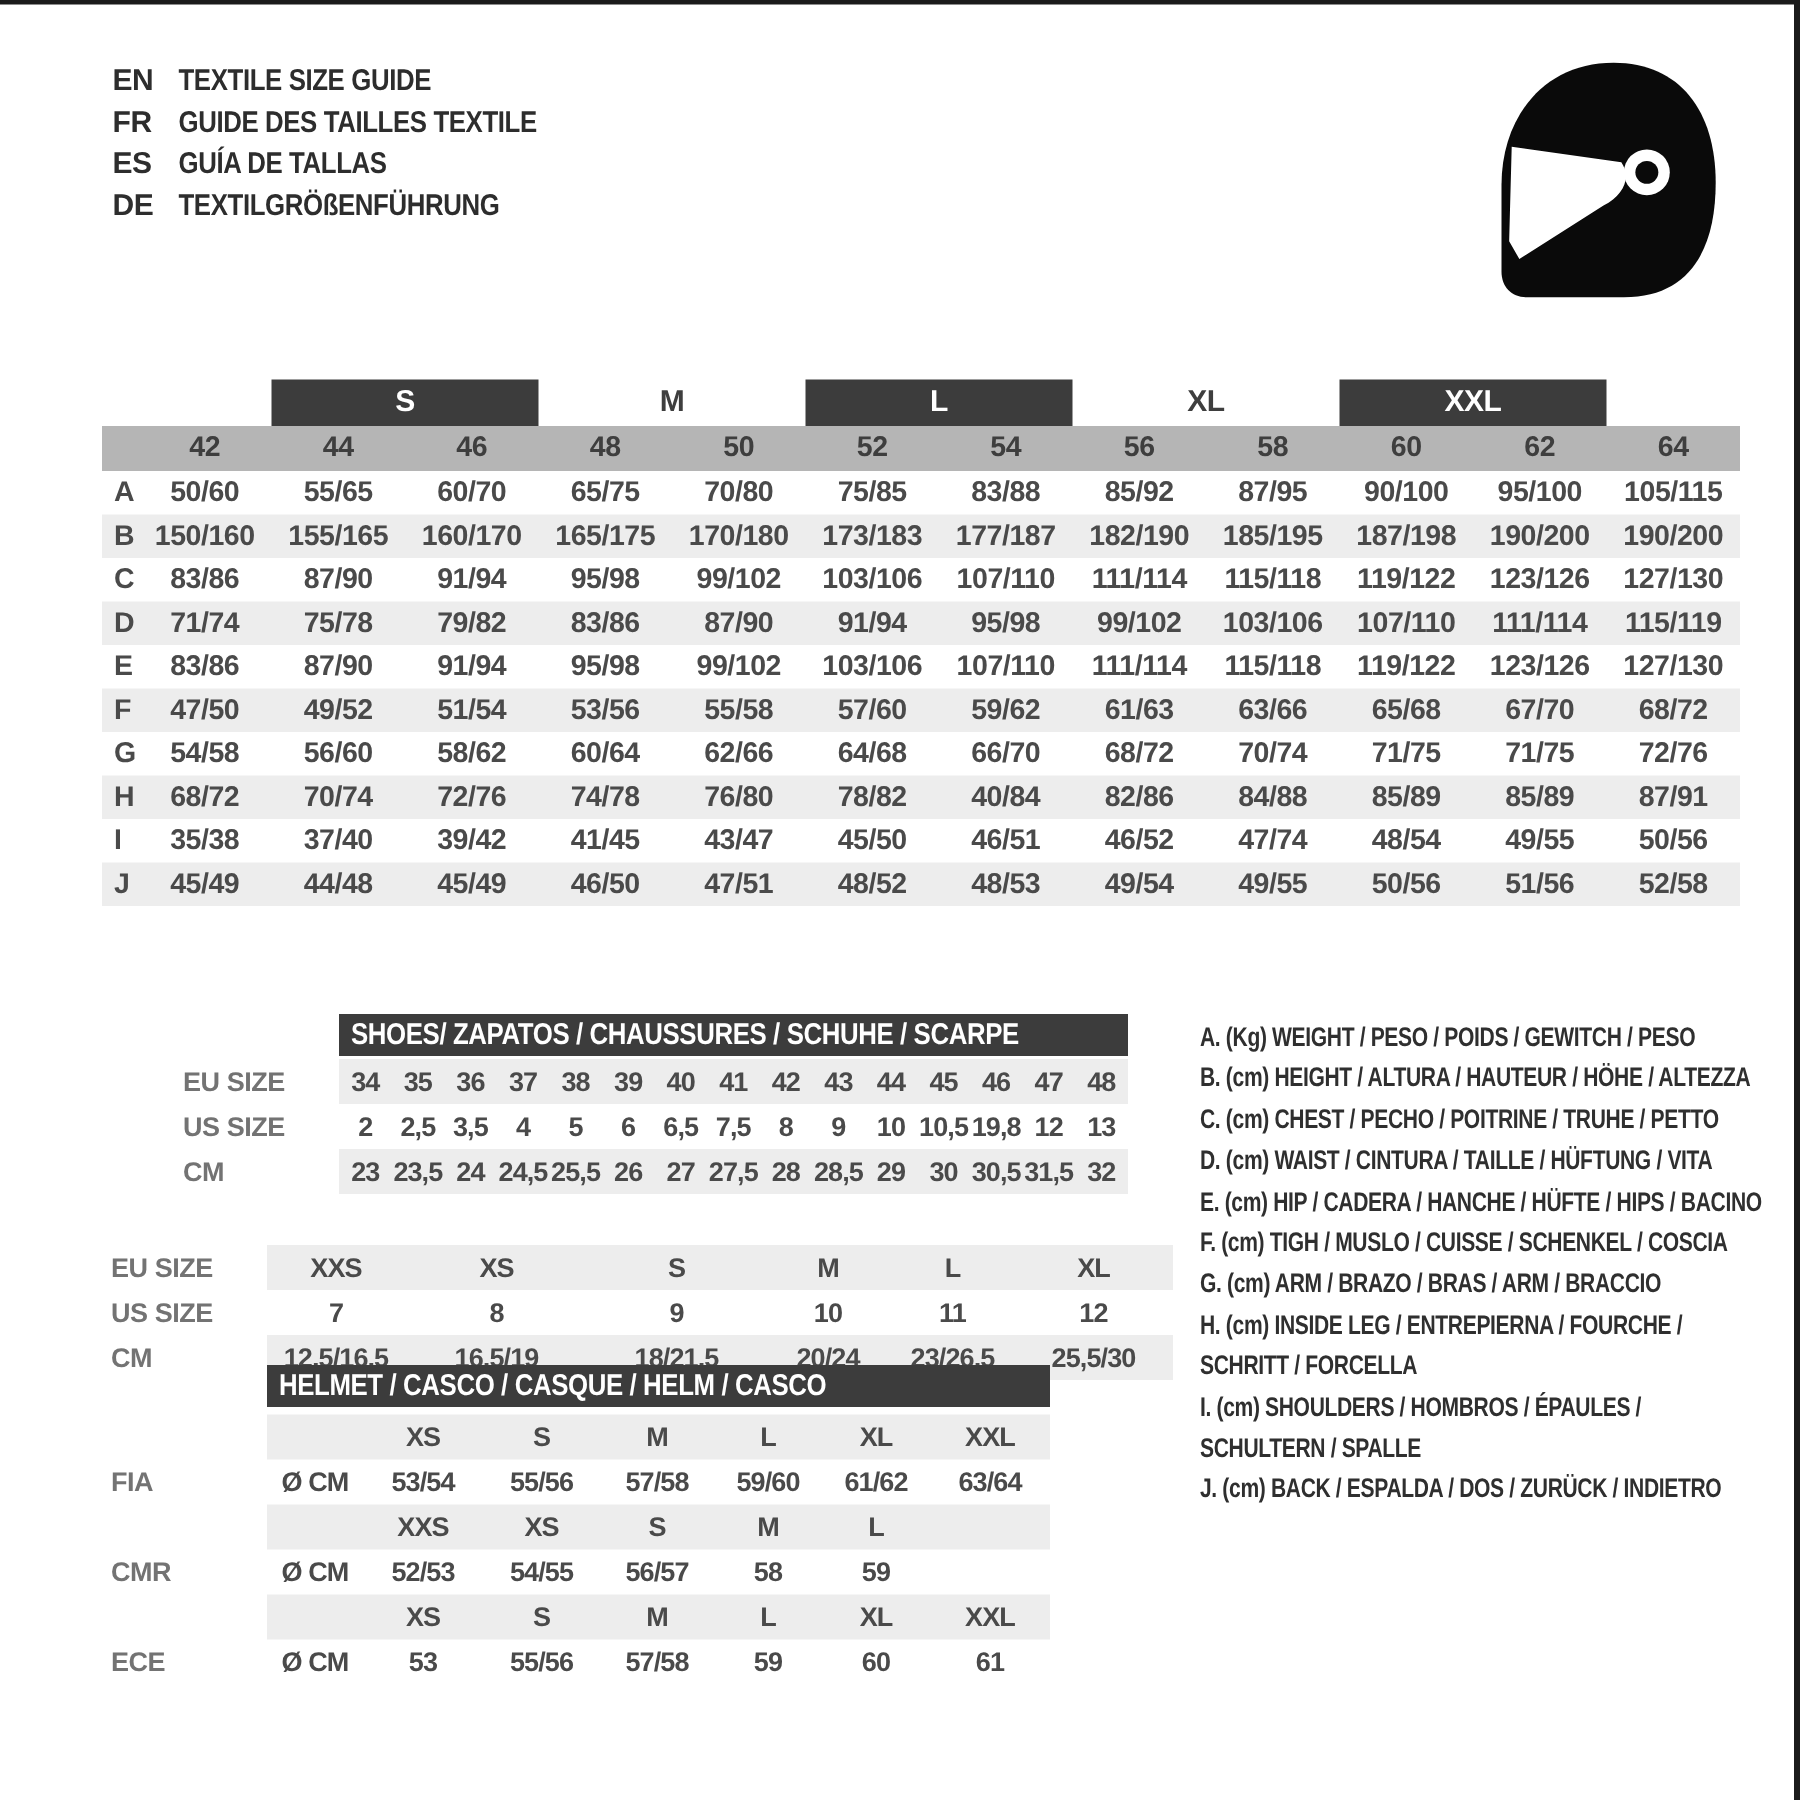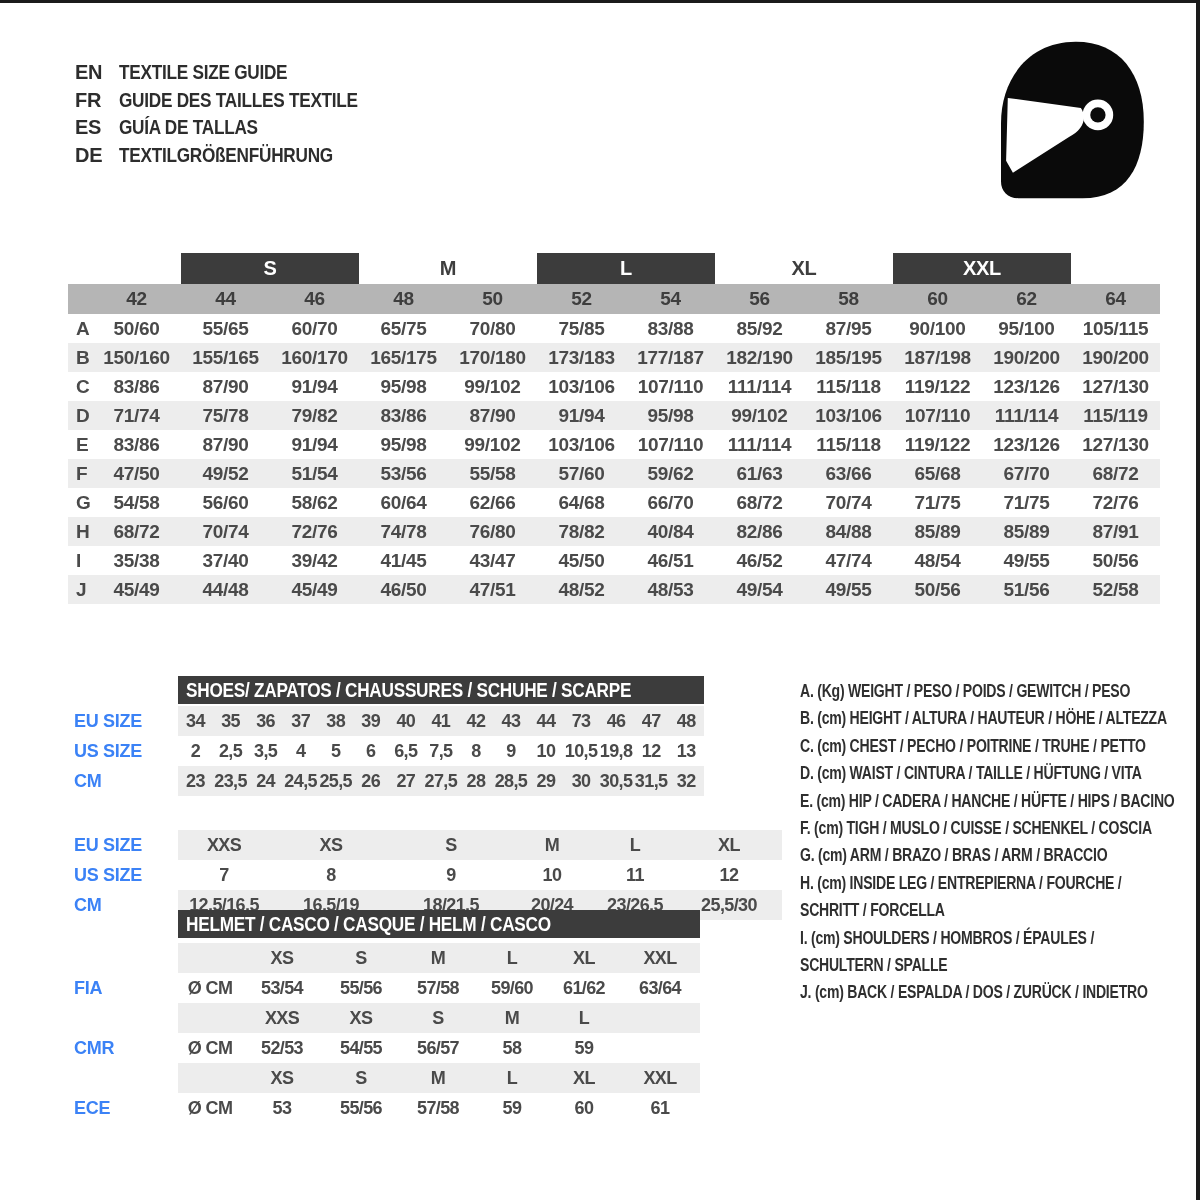--- a/index.html
+++ b/index.html
@@ -5,21 +5,21 @@
   html,body{margin:0;padding:0;background:#fff;}
   .page{
     position:relative;width:1200px;height:1200px;background:#ffffff;overflow:hidden;
     font-family:"Liberation Sans",sans-serif;font-weight:bold;color:#4a4a4a;
     letter-spacing:-0.3px;
   }
   .border-top{position:absolute;top:0;left:0;right:0;height:3px;background:#1b1b1b;}
   .border-right{position:absolute;top:0;right:0;bottom:0;width:4px;background:#1b1b1b;}
 
   
-  .langs{position:absolute;left:75px;top:59px;font-size:20px;color:#2d2d2d;}
+  .langs{position:absolute;left:75px;top:41px;font-size:20px;color:#2d2d2d;}
   .lang-row{display:grid;grid-template-columns:44px auto;height:27.6px;align-items:center;}
   .cond{transform:scaleX(0.86);transform-origin:0 50%;white-space:nowrap;}
 
   
   .helmet-icon{position:absolute;left:983px;top:35px;width:172px;height:170px;}
 
   
   .mtable{position:absolute;left:68px;top:253px;width:1092px;font-size:19px;}
   .mrow{display:grid;grid-template-columns:24px repeat(12,1fr);height:29px;align-items:center;text-align:center;}
   .mrow > div:first-child{text-align:left;padding-left:8px;}
@@ -28,21 +28,21 @@
   .band .plain{display:flex;align-items:center;justify-content:center;color:#3e3e3e;font-size:20px;}
   .strip{background:#b5b5b5;color:#3e3e3e;height:30px;}
   .mt-body .mrow:nth-child(even){background:#ededed;}
 
   
   .ltable{position:absolute;left:68px;font-size:18px;}
   .bar{margin-left:110px;height:28px;background:#3c3c3c;color:#fff;display:flex;align-items:center;padding-left:8px;font-size:20px;margin-bottom:2px;}
   .lrow{display:grid;height:30px;align-items:center;text-align:center;position:relative;letter-spacing:-0.6px;}
   .lrow.shade::before{content:"";position:absolute;left:110px;top:0;right:0;bottom:0;background:#ededed;}
   .lrow > div{position:relative;}
-  .lrow > div:first-child{text-align:left;padding-left:6px;color:#3b82f6;letter-spacing:-0.3px;}
+  .lrow > div:first-child{text-align:left;padding-left:6px;color:#737373;letter-spacing:-0.3px;}
   .shoes-grid{grid-template-columns:110px repeat(15,1fr);}
   .gloves-grid{grid-template-columns:110px 92px 122px 118px 84px 82px 106px;}
   .helm-grid{grid-template-columns:110px 64px 80px 78px 76px 72px 72px 80px 1fr;}
   .helm-gap{height:3px;}
 
   
   .legend{position:absolute;left:800px;top:681px;width:480px;font-size:18px;color:#2f2f2f;}
   .legend-line{height:27.4px;transform:scaleX(0.78);transform-origin:0 0;white-space:nowrap;}
 </style>
 </head>
@@ -251,38 +251,38 @@
           <div>48/53</div>
           <div>49/54</div>
           <div>49/55</div>
           <div>50/56</div>
           <div>51/56</div>
           <div>52/58</div>
         </div>
     </div>
   </div>
 
-  <div class="ltable" style="top:676px;">
+  <div class="ltable" style="top:676px;margin-left:48px;">
     <div class="bar">
       <span class="cond">SHOES/ ZAPATOS / CHAUSSURES / SCHUHE / SCARPE</span>
     </div>
     <div class="lrow shoes-grid shade">
         <div>EU SIZE</div>
         <div>34</div>
         <div>35</div>
         <div>36</div>
         <div>37</div>
         <div>38</div>
         <div>39</div>
         <div>40</div>
         <div>41</div>
         <div>42</div>
         <div>43</div>
         <div>44</div>
-        <div>73</div>
+        <div>45</div>
         <div>46</div>
         <div>47</div>
         <div>48</div>
       </div>
     <div class="lrow shoes-grid">
         <div>US SIZE</div>
         <div>2</div>
         <div>2,5</div>
         <div>3,5</div>
         <div>4</div>

